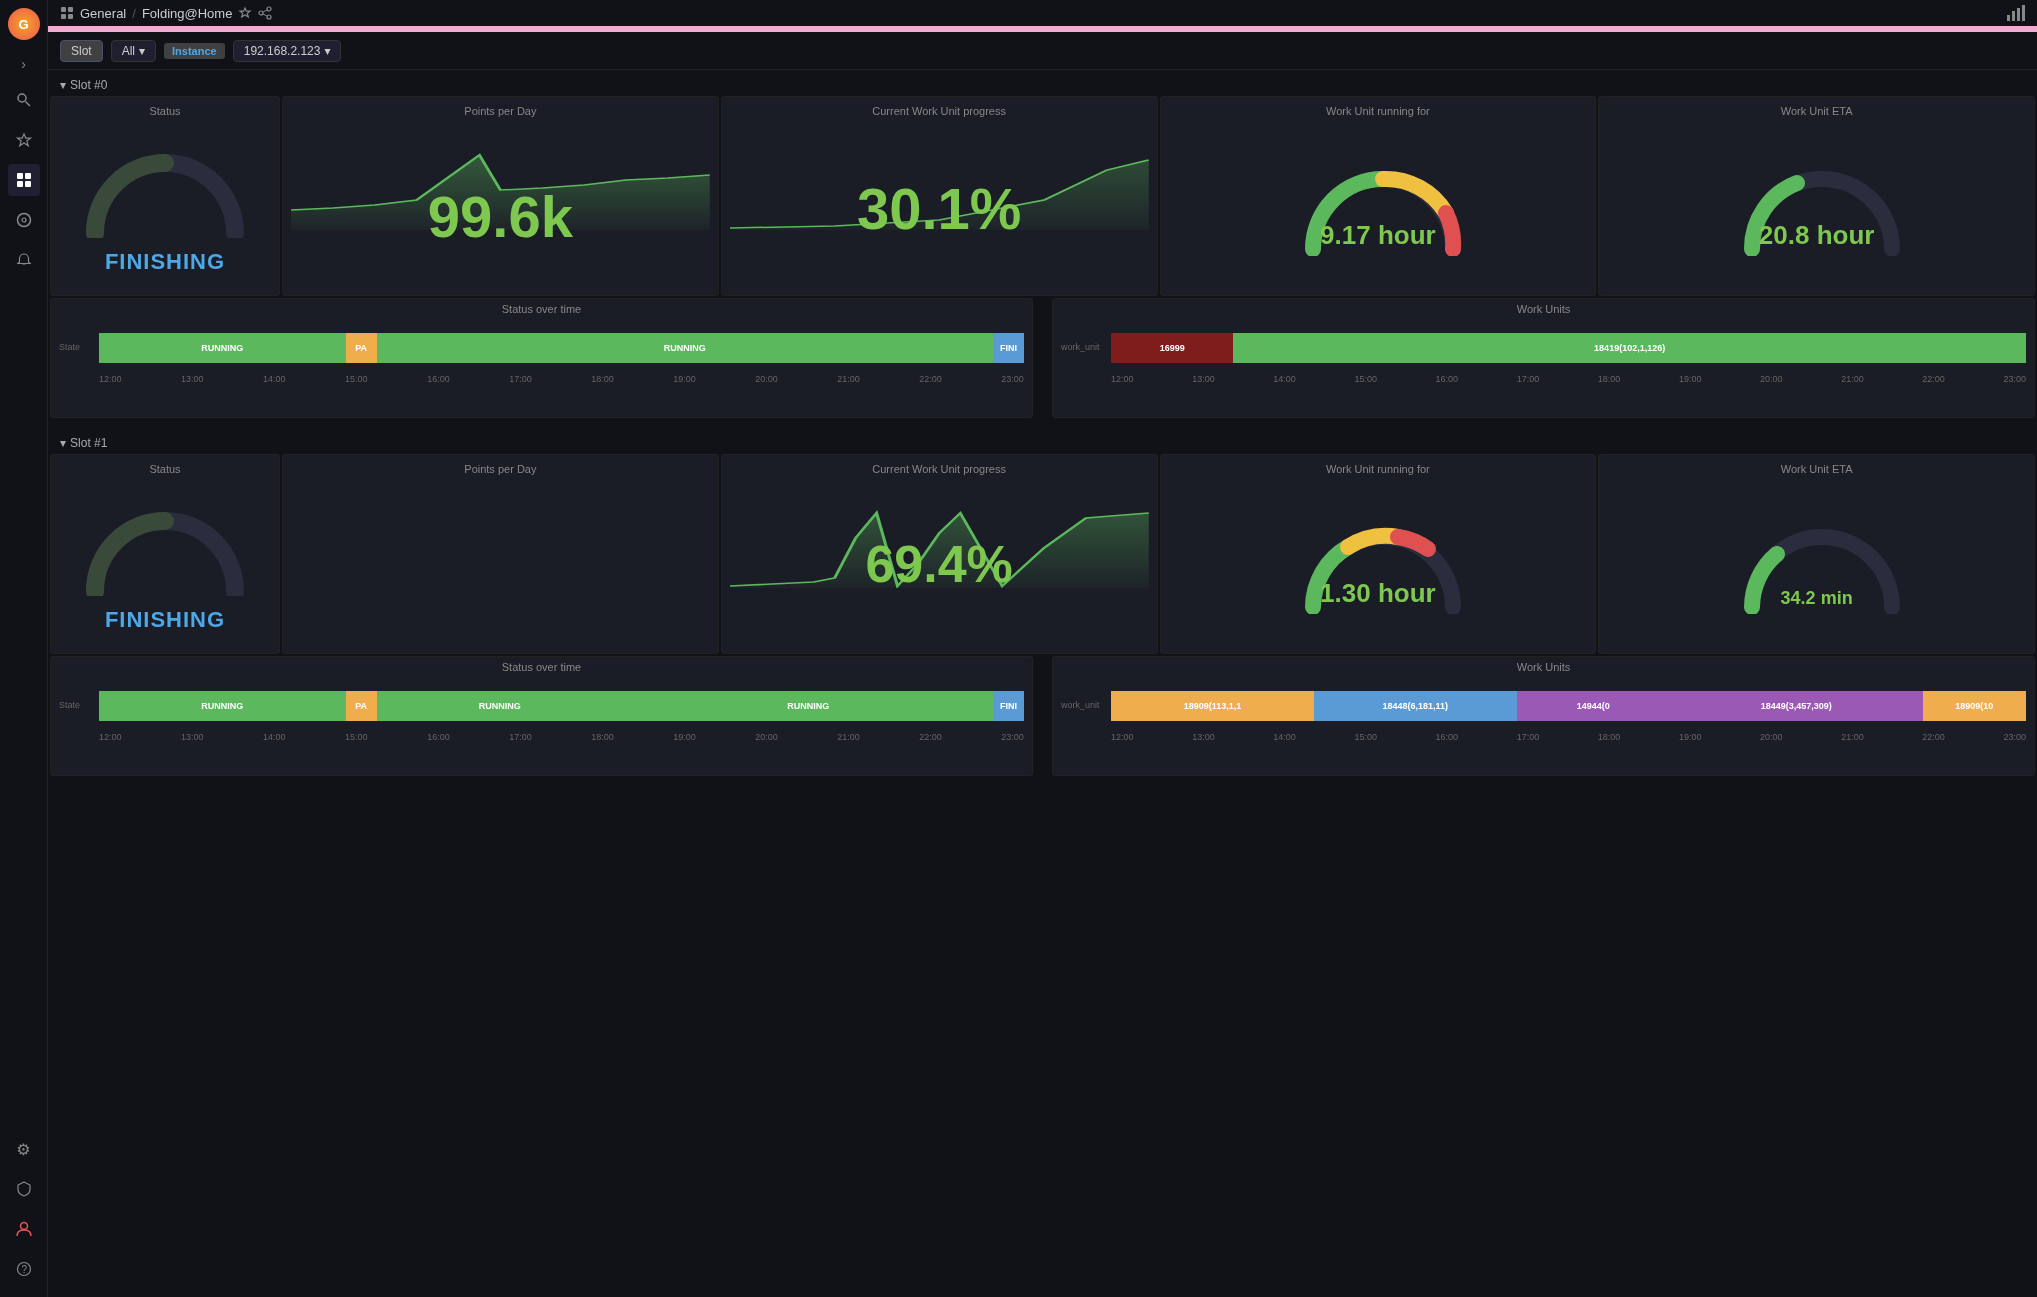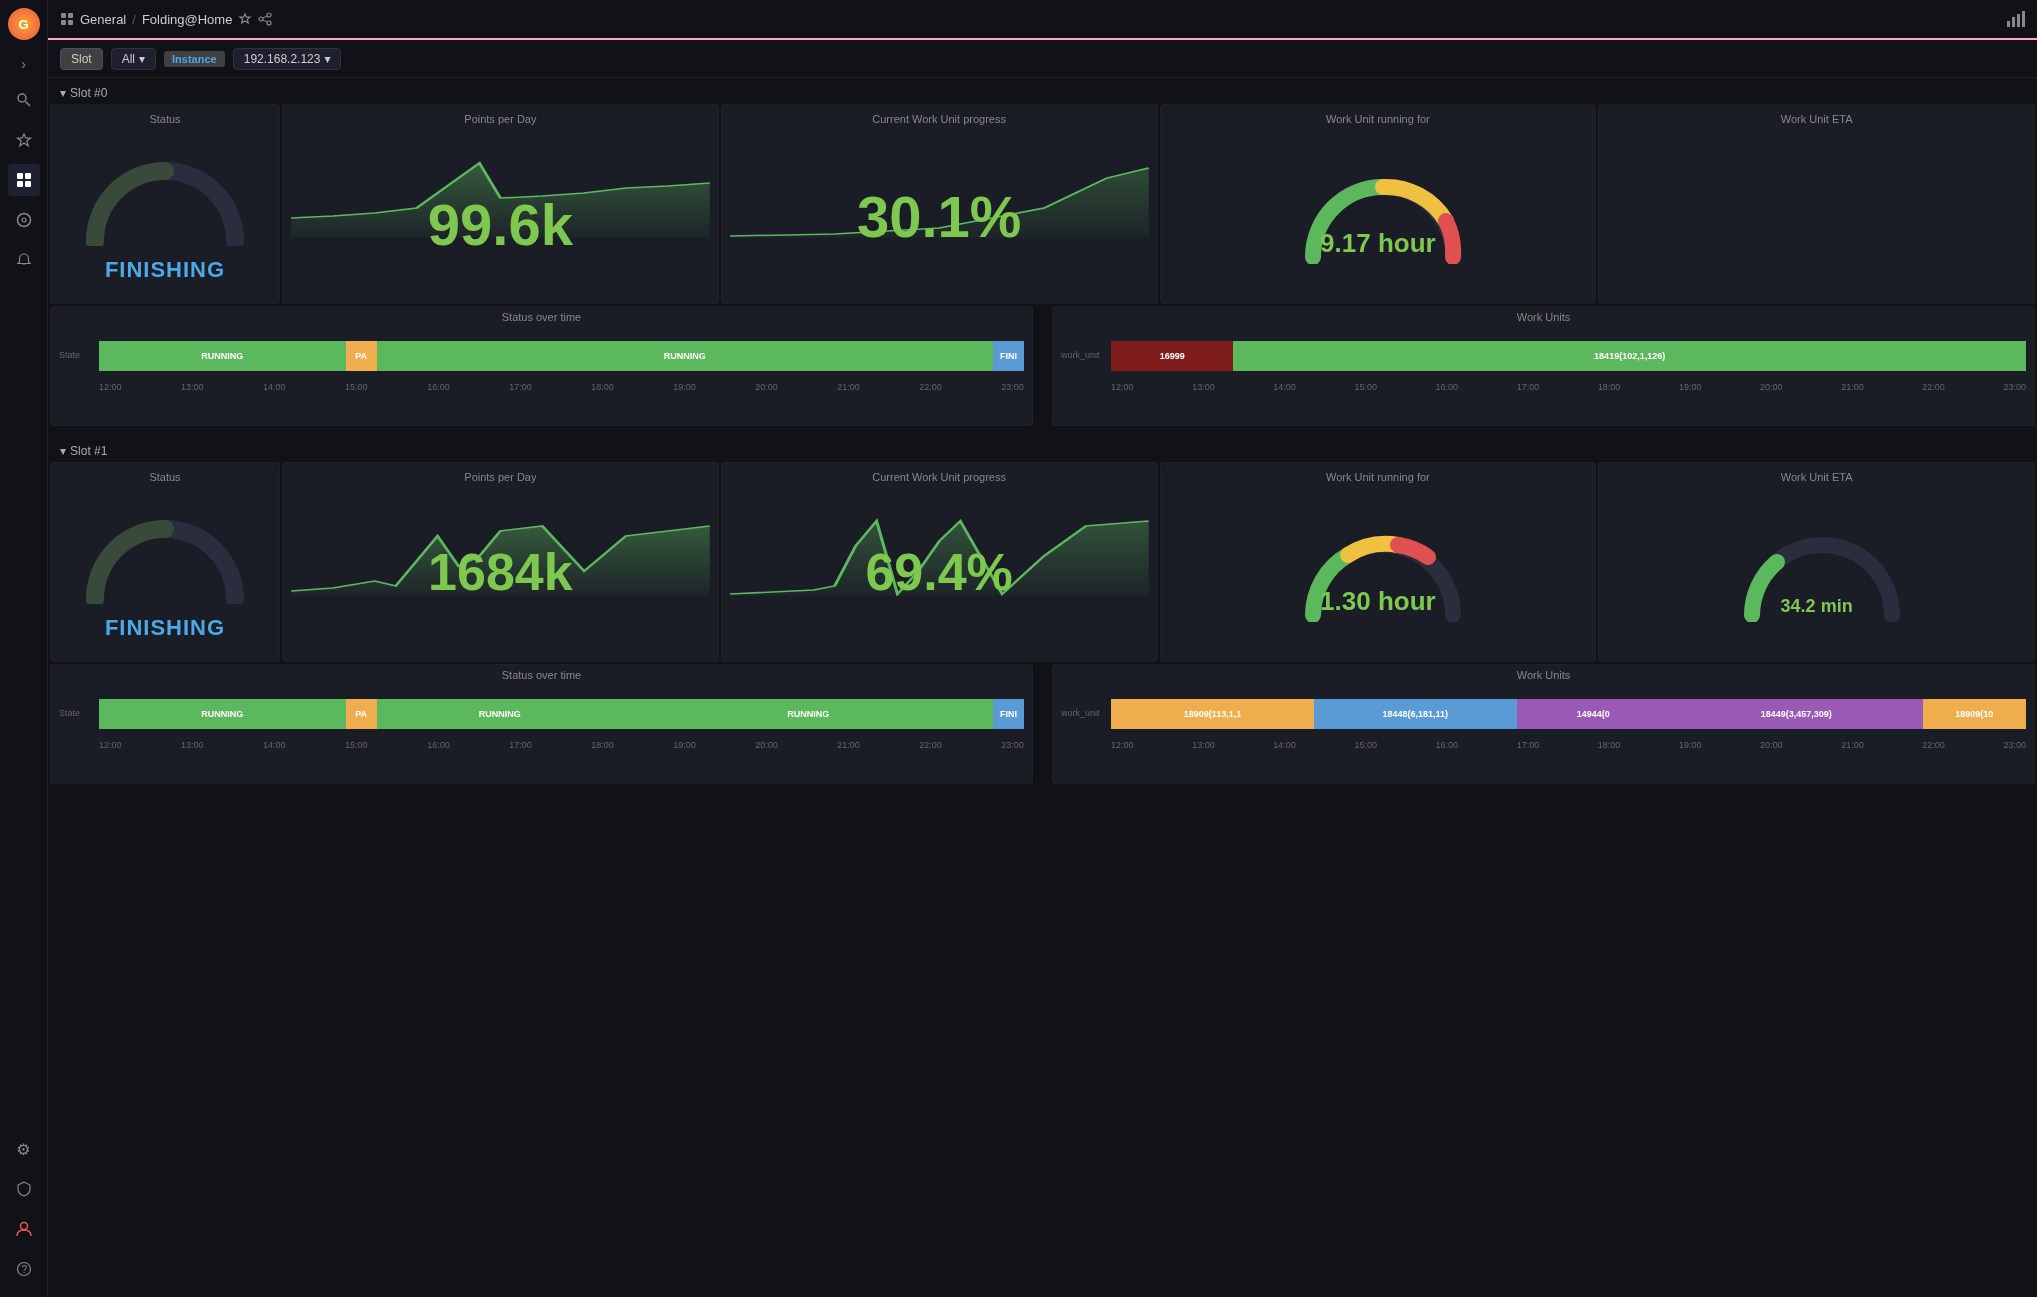--- a/index.html
+++ b/index.html
@@ -53,23 +53,23 @@
     
     .main {
       flex: 1;
       display: flex;
       flex-direction: column;
       overflow: hidden;
     }
 
     
     .topbar {
-      height: 40px;
+      height: 32px;
       background: #111217;
-      border-bottom: 2px solid #f9a8d4;
+      border-bottom: 6px solid #f9a8d4;
       display: flex;
       align-items: center;
       padding: 0 12px;
       gap: 8px;
       flex-shrink: 0;
     }
     .topbar-breadcrumb {
       display: flex; align-items: center; gap: 6px; font-size: 13px; color: #ccc;
     }
     .breadcrumb-sep { color: #555; }
@@ -415,20 +415,27 @@
               <path d="M15 88 A70 70 0 0 1 85 18" fill="none" stroke="#5cb85c" stroke-width="16" stroke-linecap="round"></path>
               <path d="M85 18 A70 70 0 0 1 148 52" fill="none" stroke="#f0c040" stroke-width="16" stroke-linecap="round"></path>
               <path d="M148 52 A70 70 0 0 1 155 88" fill="none" stroke="#e05050" stroke-width="16" stroke-linecap="round"></path>
             </svg>
             <div class="gauge-value">9.17 hour</div>
           </div>
         </div>
 
         <div class="metric-card">
           <span class="metric-card-title">Work Unit ETA</span>
+          <div class="gauge-container">
+            <svg width="170" height="95" viewBox="0 0 170 95">
+              <path d="M15 88 A70 70 0 0 1 155 88" fill="none" stroke="#2a2d3e" stroke-width="16" stroke-linecap="round"></path>
+              <path d="M15 88 A70 70 0 0 1 60 22" fill="none" stroke="#5cb85c" stroke-width="16" stroke-linecap="round"></path>
+            </svg>
+            <div class="gauge-value">20.8 hour</div>
+          </div>
         </div>
       </div>
 
       <div class="chart-row">
 
         <div class="chart-card">
           <div class="chart-card-title">Status over time</div>
           <div style="display:flex;align-items:center;height:55px;">
             <span style="font-size:9px;color:#666;width:40px;flex-shrink:0;">State</span>
             <div style="flex:1;display:flex;height:28px;">
@@ -495,33 +502,20 @@
             <svg width="170" height="90" viewBox="0 0 170 90">
               <path d="M15 85 A70 70 0 0 1 155 85" fill="none" stroke="#2a2d3e" stroke-width="18" stroke-linecap="round"></path>
               <path d="M15 85 A70 70 0 0 1 85 15" fill="none" stroke="#3a4a3a" stroke-width="18" stroke-linecap="round"></path>
             </svg>
           </div>
           <span class="status-text">FINISHING</span>
         </div>
 
         <div class="metric-card">
           <span class="metric-card-title">Points per Day</span>
-          <div style="width:100%;height:120px;margin-top:28px;position:relative;">
-            <svg width="100%" height="80" viewBox="0 0 200 80" preserveAspectRatio="none">
-              <defs>
-                  <linearGradient id="g2" x1="0" y1="0" x2="0" y2="1">
-                    <stop offset="0%" stop-color="#5cb85c" stop-opacity="0.4"></stop>
-                    <stop offset="100%" stop-color="#5cb85c" stop-opacity="0.05"></stop>
-                  </linearGradient>
-                </defs>
-              <polygon points="0,80 0,75 20,72 40,65 50,70 60,45 70,20 80,50 90,40 100,15 120,10 140,55 160,20 180,15 200,10 200,80" fill="url(#g2)"></polygon>
-              <polyline points="0,75 20,72 40,65 50,70 60,45 70,20 80,50 90,40 100,15 120,10 140,55 160,20 180,15 200,10" fill="none" stroke="#5cb85c" stroke-width="1.5"></polyline>
-            </svg>
-            <div class="big-number big-number-sm" style="position:absolute;top:0;left:50%;transform:translateX(-50%);font-size:52px;">1684k</div>
-          </div>
         </div>
 
         <div class="metric-card">
           <span class="metric-card-title">Current Work Unit progress</span>
           <div style="width:100%;height:120px;margin-top:28px;position:relative;">
             <svg width="100%" height="80" viewBox="0 0 200 80" preserveAspectRatio="none">
               <defs>
                   <linearGradient id="g3" x1="0" y1="0" x2="0" y2="1">
                     <stop offset="0%" stop-color="#5cb85c" stop-opacity="0.35"></stop>
                     <stop offset="100%" stop-color="#5cb85c" stop-opacity="0.05"></stop>

